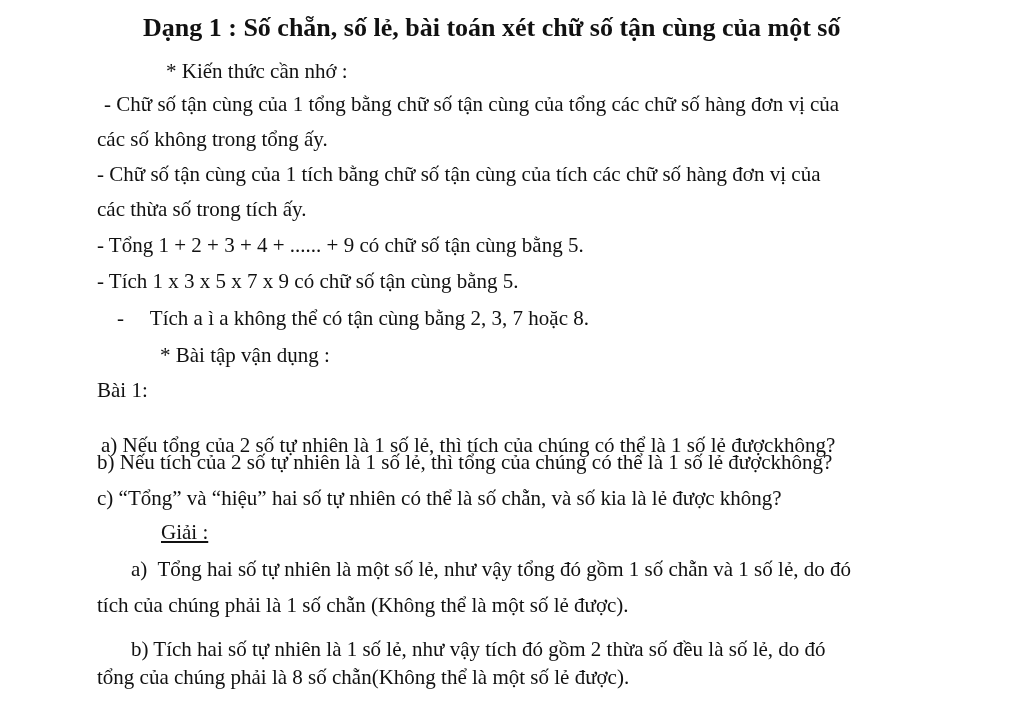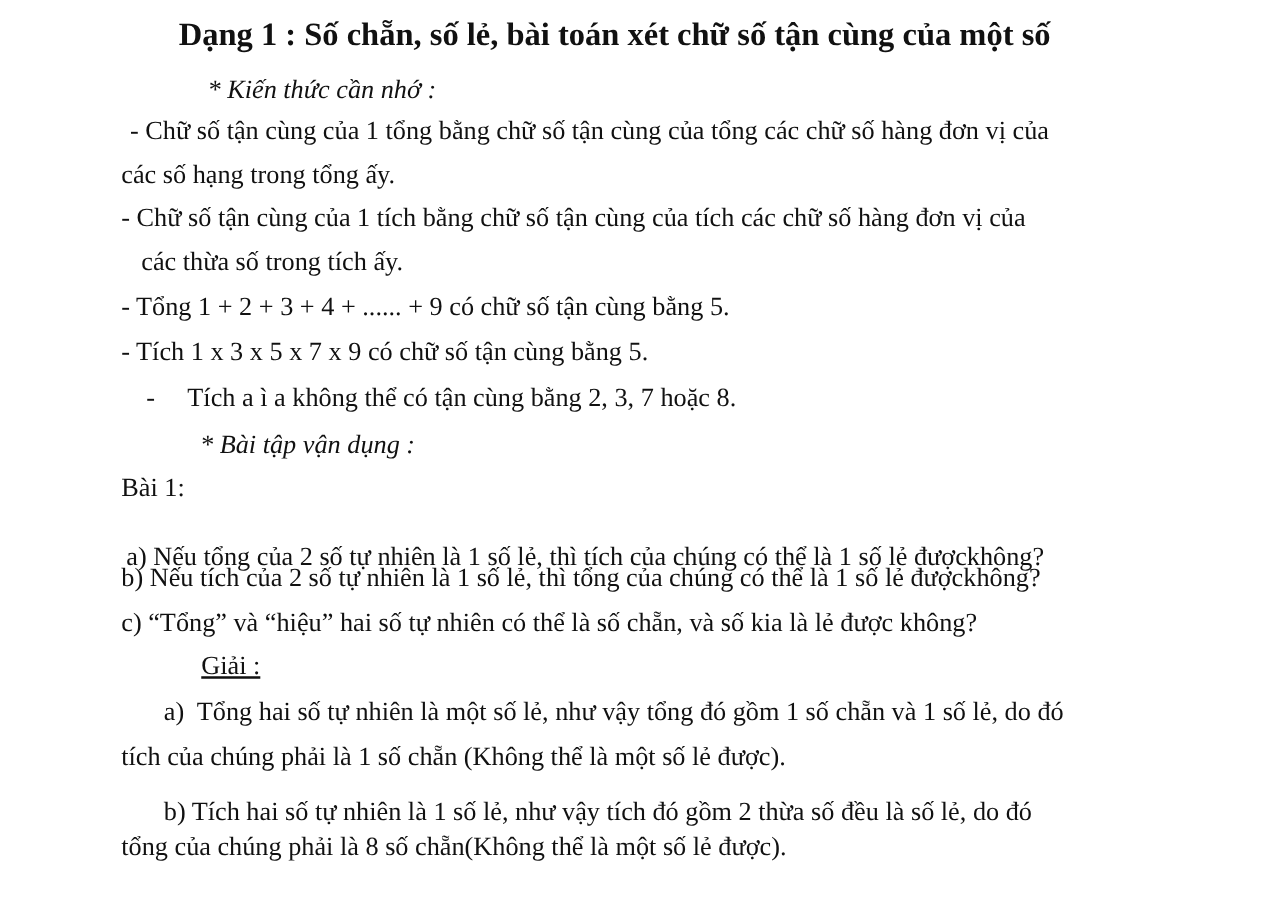--- a/index.html
+++ b/index.html
@@ -4,34 +4,34 @@
 <style>
   html, body { margin: 0; padding: 0; background: #ffffff; }
   body {
     width: 1024px; height: 723px; overflow: hidden; position: relative;
     font-family: "Liberation Serif", "DejaVu Serif", serif;
     color: #111111;
   }
   .doc { position: absolute; left: 0; top: 0; width: 1024px; height: 723px; }
   .line { position: absolute; white-space: nowrap; font-size: 21px; line-height: 26px; }
   .title { font-weight: bold; font-size: 26px; line-height: 32px; }
-  .italic { font-style: italic; }
+  .italic { }
   .bold-underline { font-weight: normal; text-decoration: underline; }
 </style>
 </head>
 <body>
 
 <div class="doc">
   <div class="line title" style="left:143px; top:12px;">Dạng 1 : Số chẵn, số lẻ, bài toán xét chữ số tận cùng của một số</div>
   <div class="line italic" style="left:166px; top:58px;">* Kiến thức cần nhớ :</div>
 
   <div class="line" style="left:104px; top:91px;">- Chữ số tận cùng của 1 tổng bằng chữ số tận cùng của tổng các chữ số hàng đơn vị của</div>
-  <div class="line" style="left:97px; top:126px;">các số hạng trong tổng ấy.</div>
+  <div class="line" style="left:97px; top:126px;">các số không trong tổng ấy.</div>
   <div class="line" style="left:97px; top:161px;">- Chữ số tận cùng của 1 tích bằng chữ số tận cùng của tích các chữ số hàng đơn vị của</div>
-  <div class="line" style="left:97px; top:196px;margin-left:16px;">các thừa số trong tích ấy.</div>
+  <div class="line" style="left:97px; top:196px;">các thừa số trong tích ấy.</div>
   <div class="line" style="left:97px; top:232px;">- Tổng 1 + 2 + 3 + 4 + ...... + 9 có chữ số tận cùng bằng 5.</div>
   <div class="line" style="left:97px; top:268px;">- Tích 1 x 3 x 5 x 7 x 9 có chữ số tận cùng bằng 5.</div>
   <div class="line" style="left:117px; top:305px; white-space:pre;">-     Tích a ì a không thể có tận cùng bằng 2, 3, 7 hoặc 8.</div>
 
   <div class="line italic" style="left:160px; top:342px;">* Bài tập vận dụng :</div>
   <div class="line" style="left:97px; top:377px;">Bài 1:</div>
 
   <div class="line" style="left:101px; top:412px;margin-top:20px;">a) Nếu tổng của 2 số tự nhiên là 1 số lẻ, thì tích của chúng có thể là 1 số lẻ đượckhông?</div>
   <div class="line" style="left:97px; top:449px;">b) Nếu tích của 2 số tự nhiên là 1 số lẻ, thì tổng của chúng có thể là 1 số lẻ đượckhông?</div>
   <div class="line" style="left:97px; top:485px;">c) “Tổng” và “hiệu” hai số tự nhiên có thể là số chẵn, và số kia là lẻ được không?</div>

